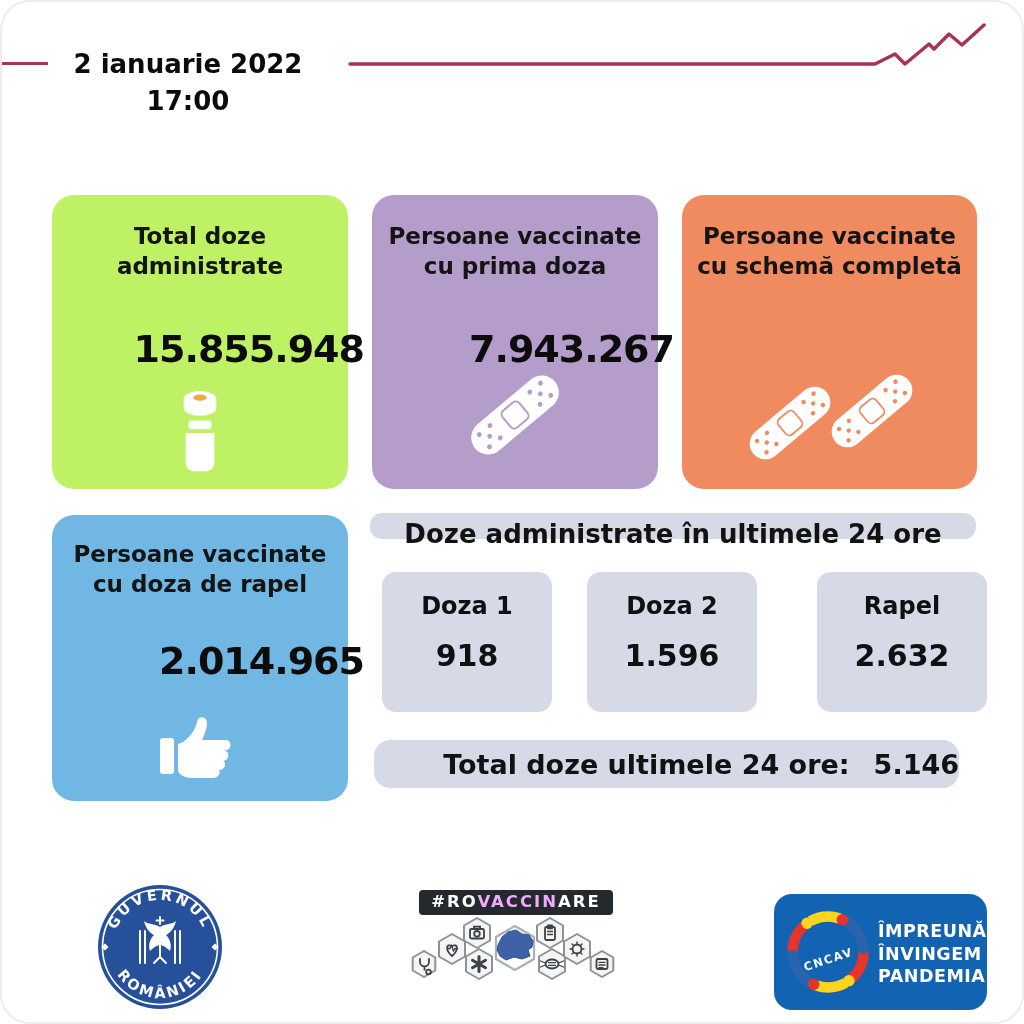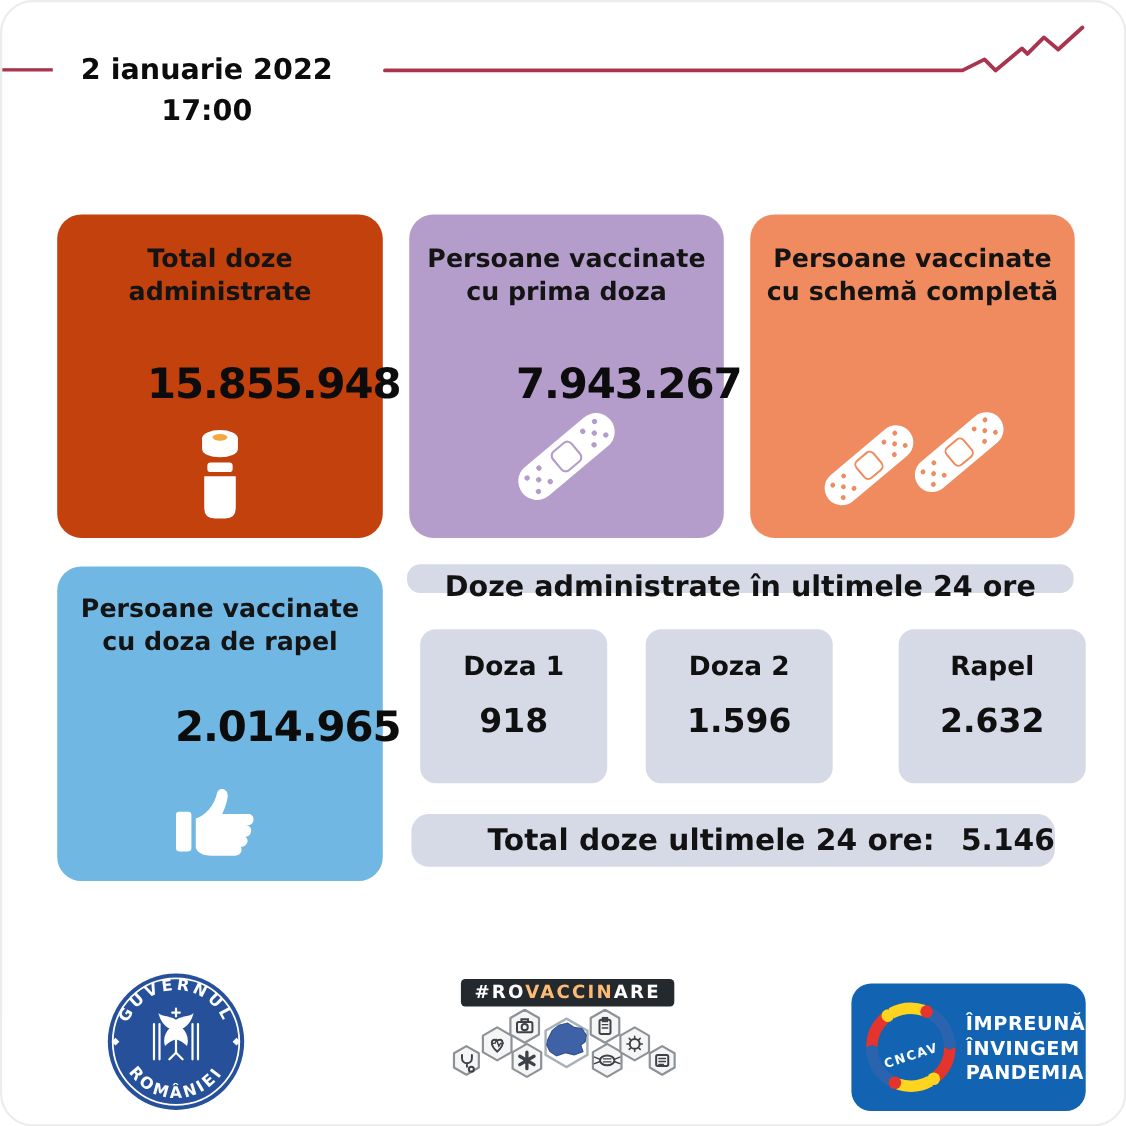--- a/index.html
+++ b/index.html
@@ -10,42 +10,42 @@
   }
   .abs{position:absolute;}
   
   .date-block{left:60px;top:44px;width:252px;text-align:center;font-size:26px;line-height:37px;color:#0c0c0c;}
   .line-left{left:0;top:60px;width:46px;height:3px;background:#A8344F;}
   
   .card{border-radius:22px;}
   .card-title{position:absolute;top:26px;left:0;width:100%;text-align:center;font-size:23px;line-height:30px;color:#141414;}
   .card-value{position:absolute;top:132px;left:16px;width:100%;text-align:right;font-size:38px;letter-spacing:-1px;color:#0c0c0c;}
   .card-icon{position:absolute;bottom:12px;left:0;width:100%;display:flex;justify-content:center;}
-  .c-total{left:50px;top:193px;width:296px;height:294px;background:#c2410c;}
+  .c-total{left:50px;top:193px;width:296px;height:294px;background:#bef264;}
   .c-first{left:370px;top:193px;width:286px;height:294px;background:#B49DCB;}
   .c-full{left:680px;top:193px;width:295px;height:294px;background:#F08B5F;}
   .c-boost{left:50px;top:513px;width:296px;height:286px;background:#70B8E3;}
   .c-boost .card-title{top:24px;}
   .c-boost .card-value{top:124px;}
   
   .banner24{left:368px;top:511px;width:606px;height:26px;background:#D6DAE7;border-radius:12px;
             text-align:center;font-size:26px;line-height:43px;color:#121212;}
   .mini{top:570px;width:170px;height:140px;background:#D6DAE7;border-radius:14px;}
   .mini .m-label{position:absolute;top:20px;left:0;width:100%;text-align:center;font-size:24px;}
   .mini .m-value{position:absolute;top:66px;left:0;width:100%;text-align:center;font-size:30px;}
   .m1{left:380px;} .m2{left:585px;} .m3{left:815px;}
   .total24{left:372px;top:738px;width:585px;height:48px;background:#D6DAE7;border-radius:16px;
            display:flex;align-items:center;justify-content:flex-end;font-size:27px;color:#121212;}
   .total24 .tv{margin-left:24px;}
   
   .gov{left:94px;top:881px;width:128px;height:128px;}
   .rov{left:400px;top:888px;width:228px;height:112px;text-align:center;}
   .rov-badge{display:inline-block;background:#24292E;color:#ffffff;font-size:16.5px;letter-spacing:2px;
              padding:2px 12px 4px;border-radius:4px;}
-  .rov-badge .hl{color:#fdba74;}
+  .rov-badge .hl{color:#f0abfc;}
   .cncav{left:772px;top:892px;width:213px;height:116px;background:#1263B2;border-radius:18px;}
   .cncav-text{position:absolute;left:104px;top:26px;color:#ffffff;font-size:17.5px;line-height:22.5px;letter-spacing:.5px;}
 </style>
 </head>
 <body>
 
 <div class="canvas">
 
   <div class="abs date-block">
     <div>2 ianuarie 2022</div>

